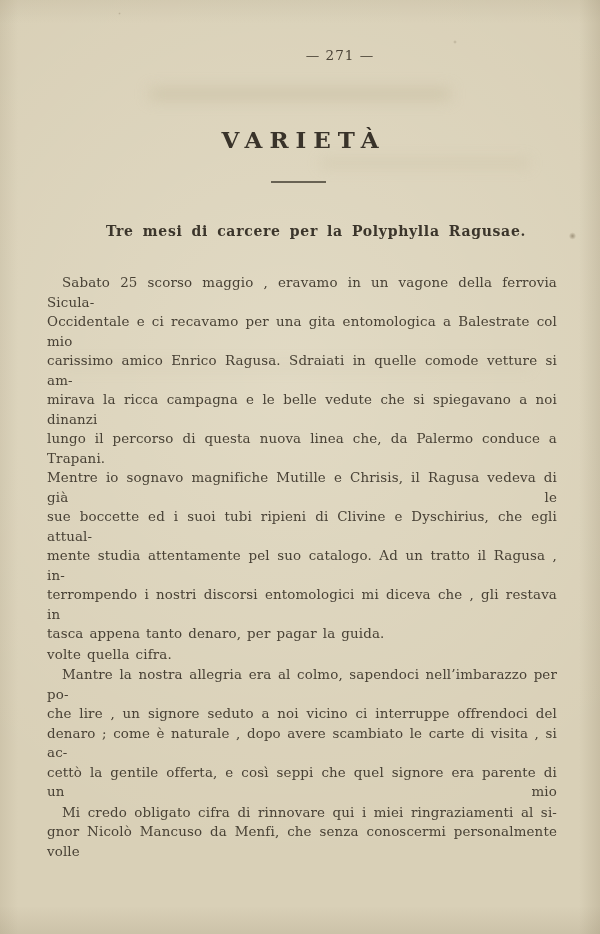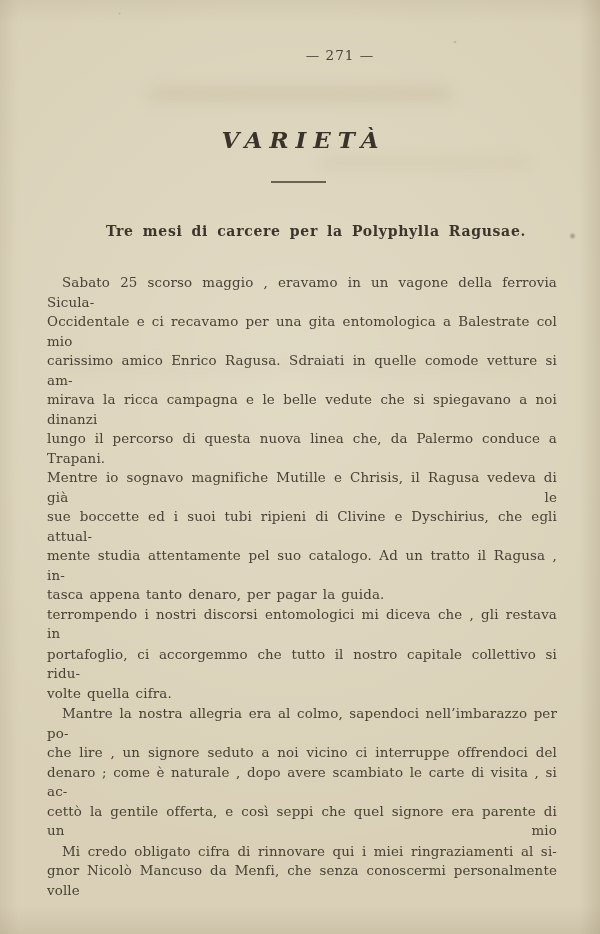--- a/index.html
+++ b/index.html
@@ -25,21 +25,20 @@
   }
   .main-title {
     position: absolute; top: 126px; left: 0; width: 600px;
     text-align: center;
     font-size: 23px;
     font-weight: bold;
     letter-spacing: 7px;
     padding-left: 7px;
     box-sizing: border-box;
     color: #39332a;
-    font-style: italic;
   }
   .title-rule {
     position: absolute; top: 181px; left: 271px;
     width: 55px; height: 1.5px;
     background: #544d40;
     opacity: 0.85;
   }
   .heading {
     position: absolute; top: 223px; left: 16px; width: 600px;
     text-align: center;
@@ -105,25 +104,24 @@
 <div class="body-text" id="body-text">
     <div class="para">
       <div class="line first">Sabato 25 scorso maggio , eravamo in un vagone della ferrovia Sicula-</div>
       <div class="line">Occidentale e ci recavamo per una gita entomologica a Balestrate col mio</div>
       <div class="line">carissimo amico Enrico Ragusa. Sdraiati in quelle comode vetture si am-</div>
       <div class="line">mirava la ricca campagna e le belle vedute che si spiegavano a noi dinanzi</div>
       <div class="line">lungo il percorso di questa nuova linea che, da Palermo conduce a Trapani.</div>
       <div class="line">Mentre io sognavo magnifiche Mutille e Chrisis, il Ragusa vedeva di già le</div>
       <div class="line">sue boccette ed i suoi tubi ripieni di Clivine e Dyschirius, che egli attual-</div>
       <div class="line">mente studia attentamente pel suo catalogo. Ad un tratto il Ragusa , in-</div>
+      <div class="line">terrompendo i nostri discorsi entomologici mi diceva che , gli restava in</div>
       <div class="line para-end">tasca appena tanto denaro, per pagar la guida.</div>
-      <div class="line">terrompendo i nostri discorsi entomologici mi diceva che , gli restava in</div>
     </div>
     <div class="para">
-      <div class="line">portafoglio, ci accorgemmo che tutto il nostro capitale collettivo si ridu-</div>
       <div class="line para-end">volte quella cifra.</div>
     </div>
     <div class="para">
       <div class="line first">Mantre la nostra allegria era al colmo, sapendoci nell’imbarazzo per po-</div>
       <div class="line">che lire , un signore seduto a noi vicino ci interruppe offrendoci del</div>
       <div class="line">denaro ; come è naturale , dopo avere scambiato le carte di visita , si ac-</div>
       <div class="line">cettò la gentile offerta, e così seppi che quel signore era parente di un mio</div>
     </div>
     <div class="para">
       <div class="line first">Mi credo obligato cifra di rinnovare qui i miei ringraziamenti al si-</div>

